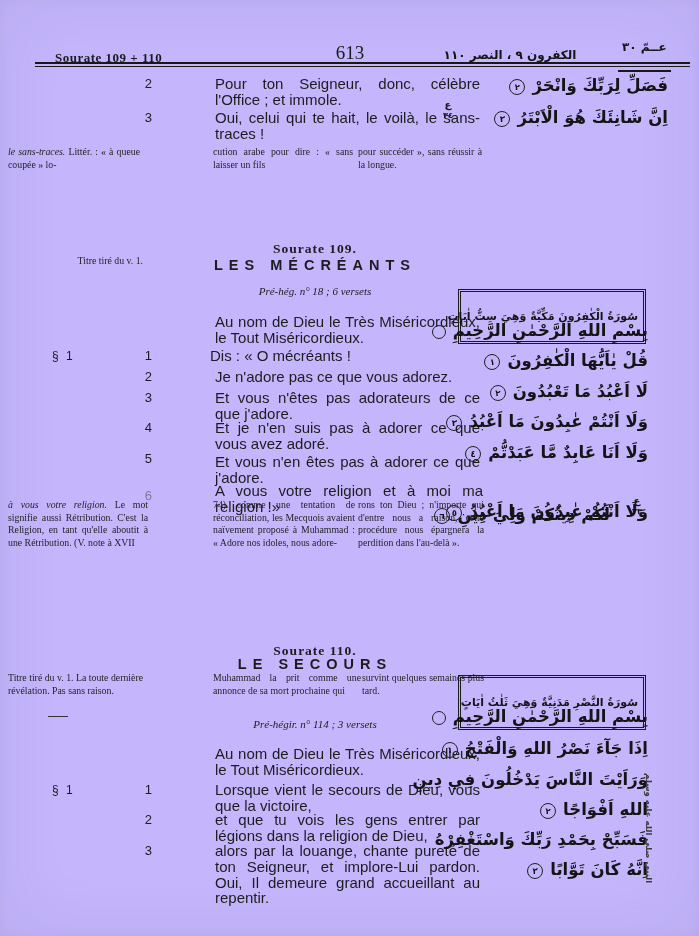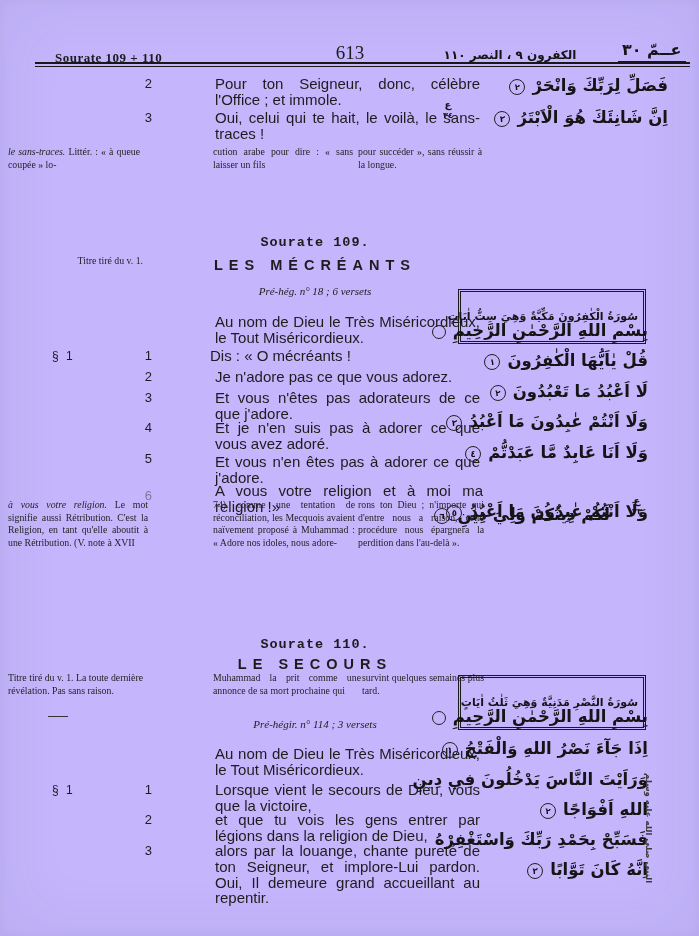--- a/index.html
+++ b/index.html
@@ -9,21 +9,21 @@
     box-shadow:inset 0 0 70px rgba(60,55,40,.07), inset 0 0 8px rgba(60,55,40,.05);
     font-family:"Liberation Sans",sans-serif;color:#1c1c1c;overflow:hidden;
   }
   .abs{position:absolute;}
   
   .fr{font-size:15px;line-height:15.8px;text-align:justify;color:#1d1d1d;}
   .vnum{font-size:13px;text-align:right;width:18px;}
   .faint{opacity:.42;}
   .secmark{font-size:12px;letter-spacing:2px;}
   
-  .h-serif{font-family:Liberation Mono, monospace;font-weight:700;}
+  .h-serif{font-family:Liberation Serif, serif;font-weight:700;margin-top:6px;}
   .surah-head{font-size:13.5px;font-weight:700;letter-spacing:1px;text-align:center;}
   .surah-title{font-size:14.5px;font-weight:700;letter-spacing:6px;text-align:center;}
   .subtitle{font-family:"Liberation Serif",serif;font-style:italic;font-size:11px;text-align:center;color:#222;}
   
   .fn{font-family:"Liberation Serif",serif;font-size:9.8px;line-height:12.6px;text-align:justify;color:#242424;}
   .ital{font-style:italic;}
   
   .hdr-left{font-family:"Liberation Serif",serif;font-weight:700;font-size:13px;letter-spacing:.5px;}
   .hdr-page{font-family:"Liberation Serif",serif;font-size:19px;text-align:center;}
   .rule{height:2px;border-top:2.5px solid #181818;border-bottom:1.3px solid #181818;}
@@ -33,21 +33,21 @@
   .arline{font-size:16.5px;line-height:23px;white-space:nowrap;text-align:right;}
   .ar-hdr{font-size:12px;font-weight:700;}
   .arbox{border:3px double #1a1a1a;padding:18px 5px;font-size:11px;text-align:center;white-space:nowrap;}
   .aynum{display:inline-block;width:14px;height:14px;border:1.4px solid #222;border-radius:50%;
          font-size:8.5px;line-height:14px;text-align:center;vertical-align:middle;margin:0 7px;font-weight:700;}
   .aynum:empty{display:none;}
   .orn{display:inline-block;width:12px;height:12px;border:1.5px solid #222;border-radius:50%;vertical-align:middle;margin:0 7px;}
   .ruku{font-size:10px;line-height:10px;text-align:center;font-weight:700;}
   .ruku .n{font-size:8px;display:block;margin-top:1px;}
   .vnote{writing-mode:vertical-rl;font-size:8.5px;line-height:9px;color:#3a3a3a;letter-spacing:1px;height:155px;font-weight:700;}
-  .juz{font-size:16px;border-bottom:2.5px solid #181818;padding:0 4px 2px 4px;text-align:center;}
+  .juz{font-size:12px;border-bottom:2.5px solid #181818;padding:0 4px 16px 4px;text-align:center;}
 </style>
 </head>
 <body>
 
 <div class="page">
 
   <div class="abs hdr-left" style="left:55px;top:50px;">Sourate 109 + 110</div>
   <div class="abs hdr-page" style="left:300px;top:42px;width:100px;">613</div>
   <div class="abs ar ar-hdr" style="left:440px;top:48px;width:140px;text-align:center;">الكفرون ٩ ، النصر ١١٠</div>
   <div class="abs ar juz" style="left:618px;top:40px;">عــمّ ٣٠</div>

